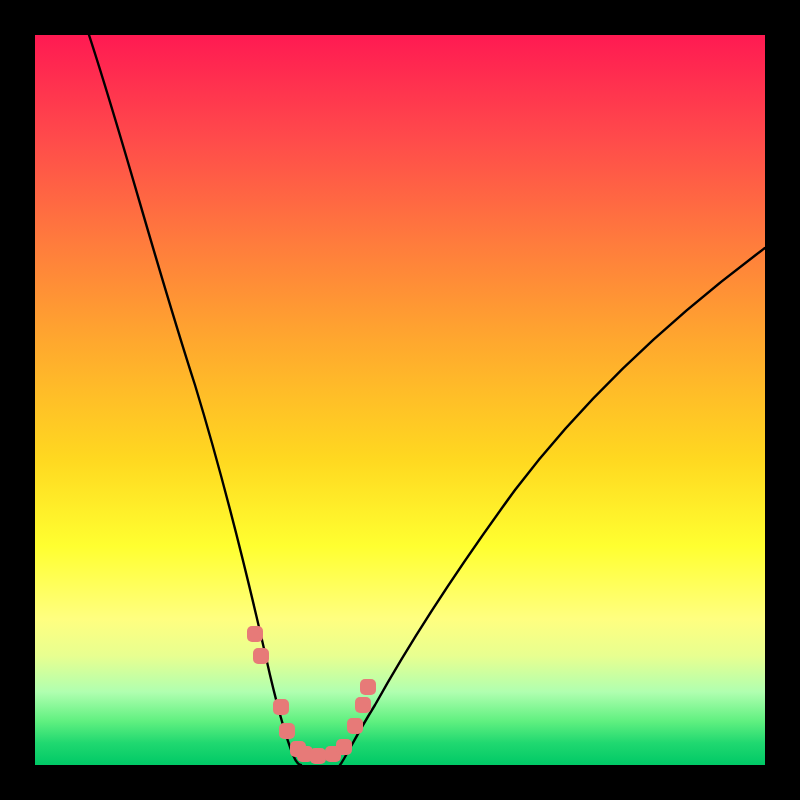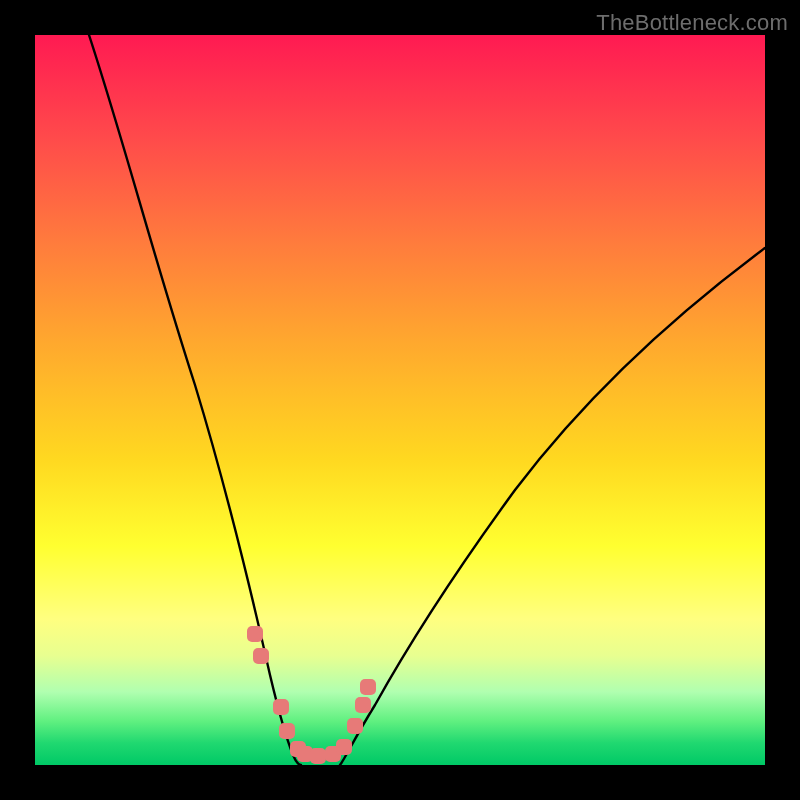--- a/index.html
+++ b/index.html
@@ -95,14 +95,13 @@
       <rect x="262" y="711" width="16" height="16" rx="5" fill="#e77a78"></rect>
       <rect x="275" y="713" width="16" height="16" rx="5" fill="#e77a78"></rect>
       <rect x="290" y="711" width="16" height="16" rx="5" fill="#e77a78"></rect>
       <rect x="301" y="704" width="16" height="16" rx="5" fill="#e77a78"></rect>
       <rect x="312" y="683" width="16" height="16" rx="5" fill="#e77a78"></rect>
       <rect x="320" y="662" width="16" height="16" rx="5" fill="#e77a78"></rect>
       <rect x="325" y="644" width="16" height="16" rx="5" fill="#e77a78"></rect>
     </g>
   </svg>
 
-  <div class="watermark">TheBottleneck.com</div>
 </div>
 
 </body></html>

